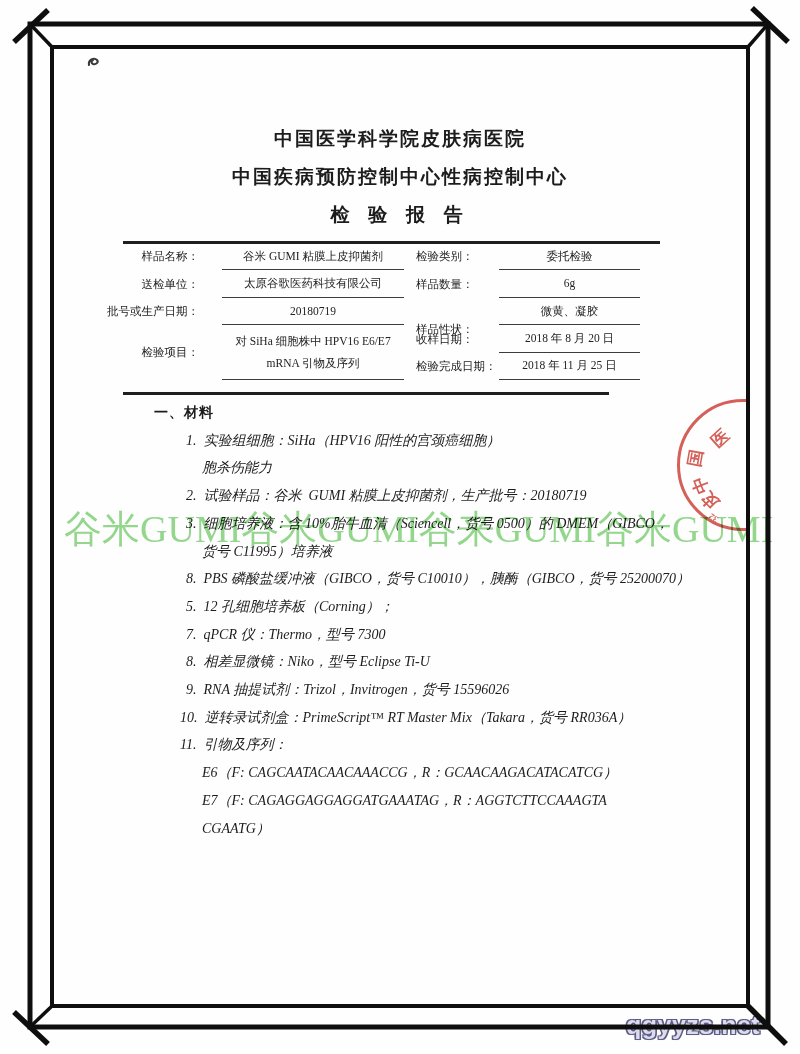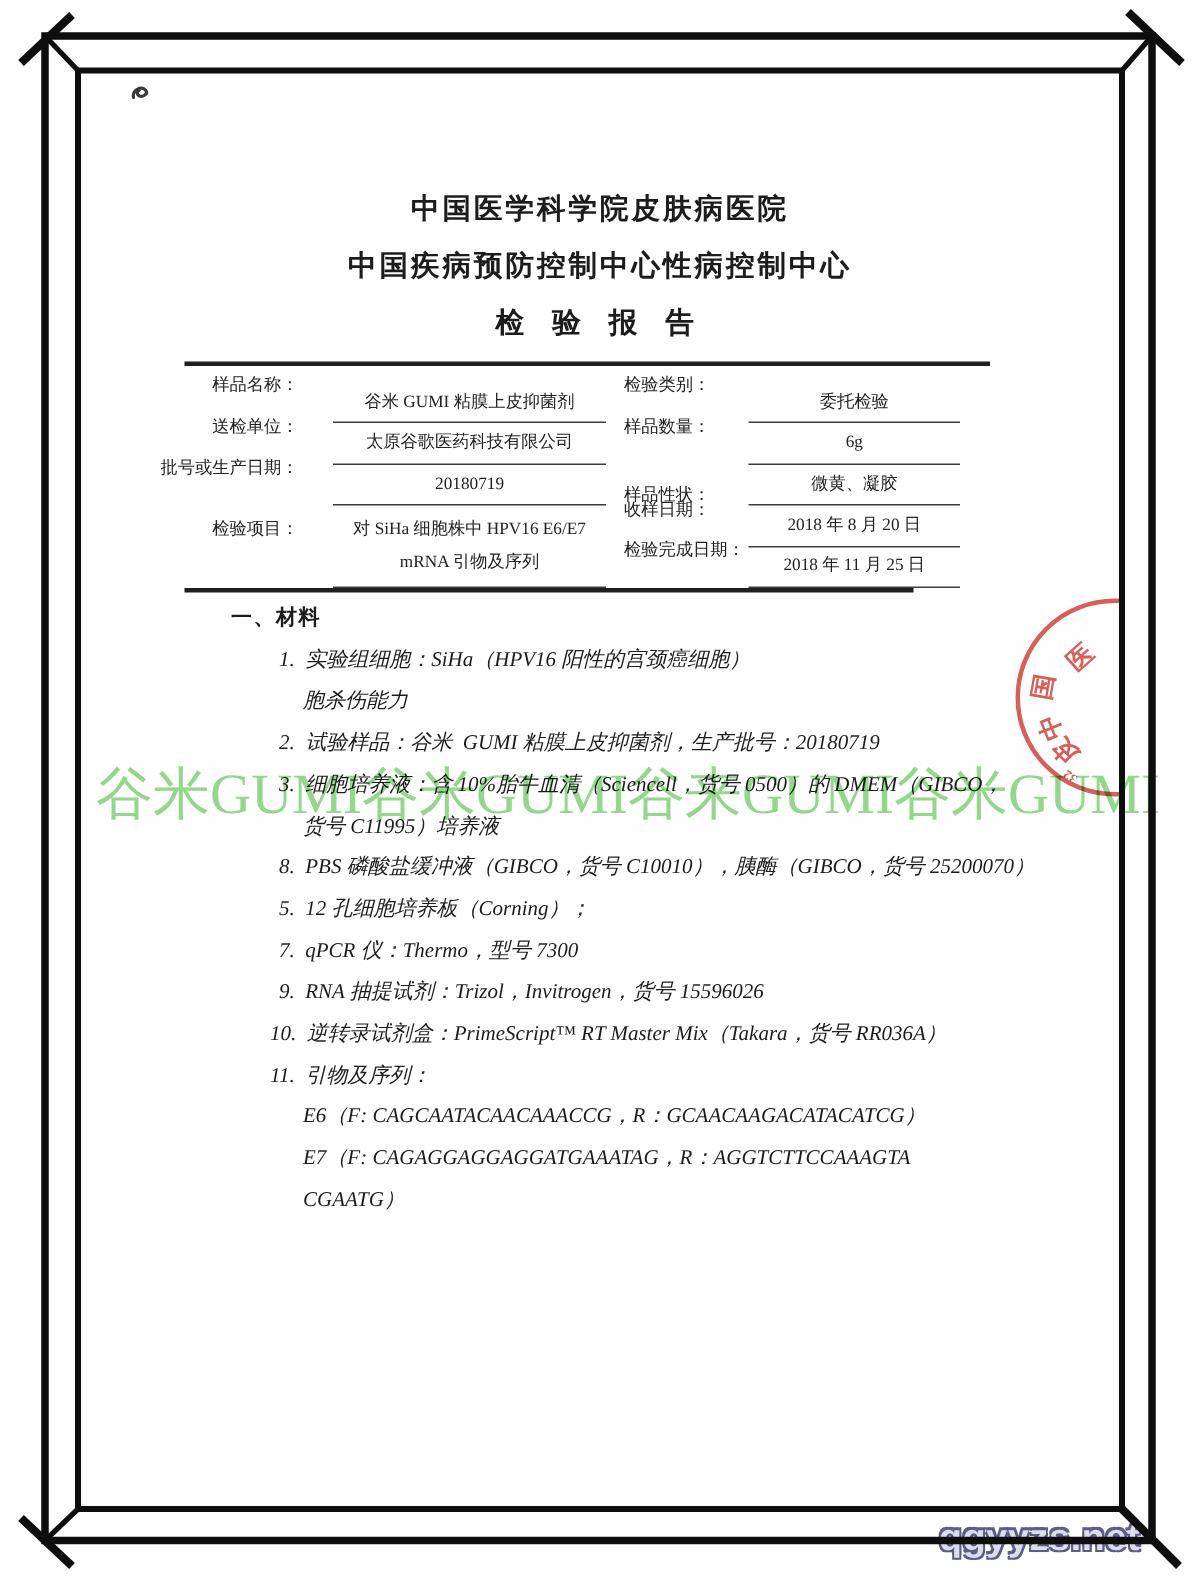--- a/index.html
+++ b/index.html
@@ -16,21 +16,21 @@
   .report-title{position:absolute;top:202px;width:800px;text-align:center;font-size:19px;font-weight:700;letter-spacing:7px;white-space:nowrap;}
   
   #info-table{position:absolute;left:0;top:0;width:800px;height:420px;z-index:10;font-size:11.5px;}
   .rule{position:absolute;background:#1f1f1f;}
   .rule-top{left:123px;top:241px;width:537px;height:2.5px;}
   .rule-bottom{left:123px;top:392px;width:486px;height:3px;}
   .t-label{position:absolute;display:flex;align-items:center;white-space:nowrap;color:#222;}
   .t-label.la-r{justify-content:flex-end;text-align:right;}
   .t-label.la-l{justify-content:flex-start;}
   .t-value{position:absolute;display:flex;flex-direction:column;align-items:center;justify-content:center;
-    border-bottom:1.2px solid #3c3c3c;white-space:nowrap;text-align:right;color:#222;line-height:1.9;margin-top:12px;}
+    border-bottom:1.2px solid #3c3c3c;white-space:nowrap;text-align:right;color:#222;line-height:1.9;}
   
   .materials{position:absolute;left:154px;top:399px;width:580px;z-index:10;font-size:14px;line-height:27.7px;}
   .m-heading{white-space:pre;font-weight:600;letter-spacing:1px;}
   .mline{white-space:pre;font-style:italic;}
   .ind1{padding-left:32px;}
   .ind2{padding-left:26px;}
   .ind3{padding-left:48px;}
   
   .green-watermark{
     position:absolute;left:64px;top:504px;z-index:15;white-space:nowrap;
@@ -107,20 +107,21 @@
     <div class="m-heading">一、材料</div>
     <div id="material-lines">
         <div class="mline ind1">1.  实验组细胞：SiHa（HPV16 阳性的宫颈癌细胞）</div>
         <div class="mline ind3">胞杀伤能力</div>
         <div class="mline ind1">2.  试验样品：谷米  GUMI 粘膜上皮抑菌剂，生产批号：20180719</div>
         <div class="mline ind1">3.  细胞培养液：含 10%胎牛血清（Sciencell，货号 0500）的 DMEM（GIBCO，</div>
         <div class="mline ind3">货号 C11995）培养液</div>
         <div class="mline ind1">8.  PBS 磷酸盐缓冲液（GIBCO，货号 C10010），胰酶（GIBCO，货号 25200070）</div>
         <div class="mline ind1">5.  12 孔细胞培养板（Corning）；</div>
         <div class="mline ind1">7.  qPCR 仪：Thermo，型号 7300</div>
+        <div class="mline ind1">8.  相差显微镜：Niko，型号 Eclipse Ti-U</div>
         <div class="mline ind1">9.  RNA 抽提试剂：Trizol，Invitrogen，货号 15596026</div>
         <div class="mline ind2">10.  逆转录试剂盒：PrimeScript™ RT Master Mix（Takara，货号 RR036A）</div>
         <div class="mline ind2">11.  引物及序列：</div>
         <div class="mline ind3">E6（F: CAGCAATACAACAAACCG，R：GCAACAAGACATACATCG）</div>
         <div class="mline ind3">E7（F: CAGAGGAGGAGGATGAAATAG，R：AGGTCTTCCAAAGTA</div>
         <div class="mline ind3">CGAATG）</div>
       </div>
   </div>
 
   <div class="green-watermark">谷米GUMI谷米GUMI谷来GUMI谷米GUMI</div>

